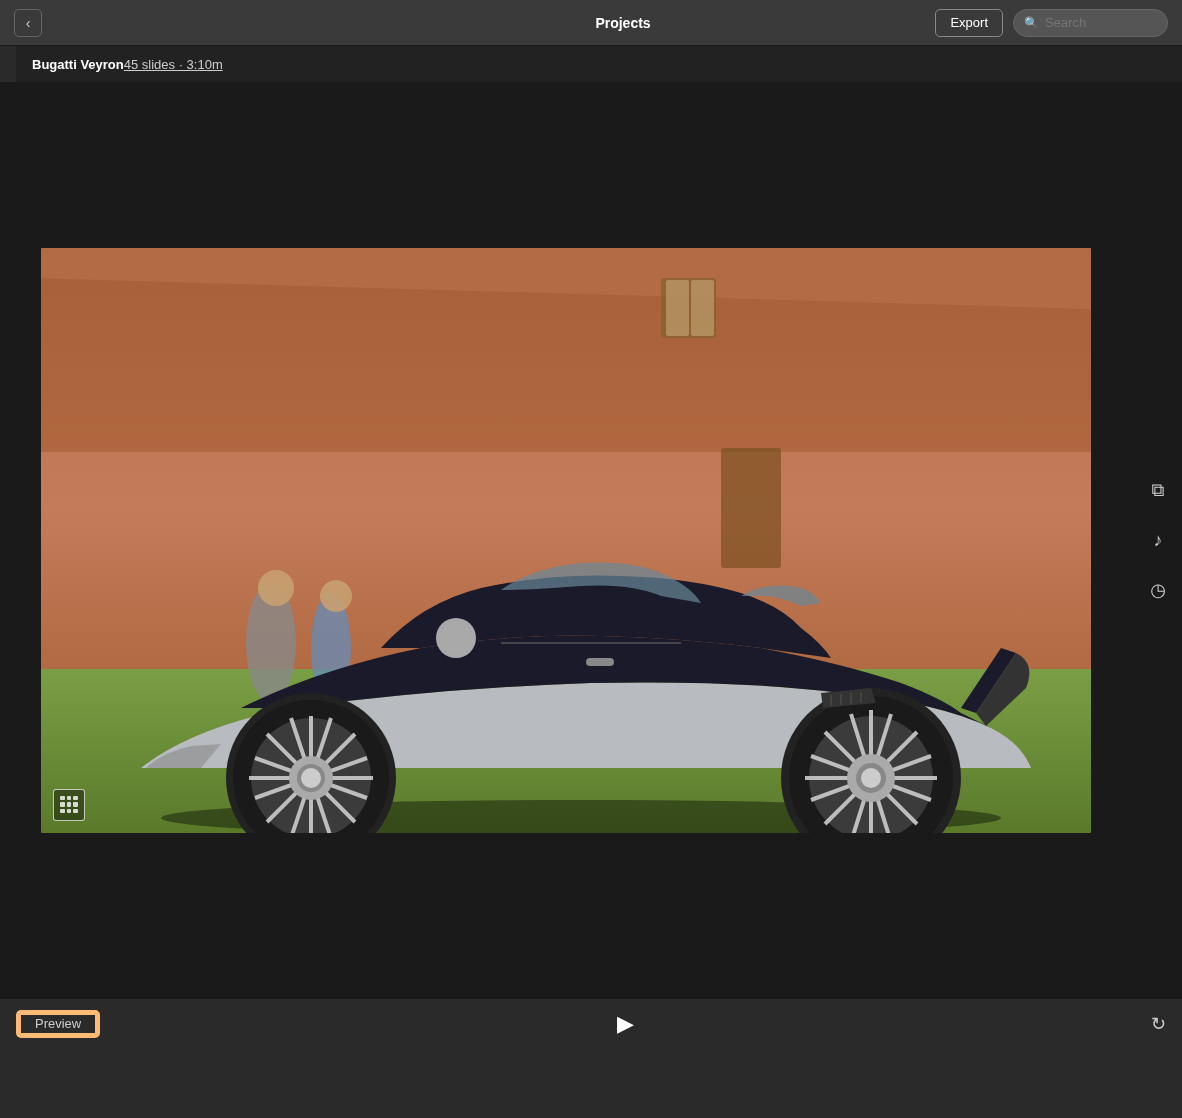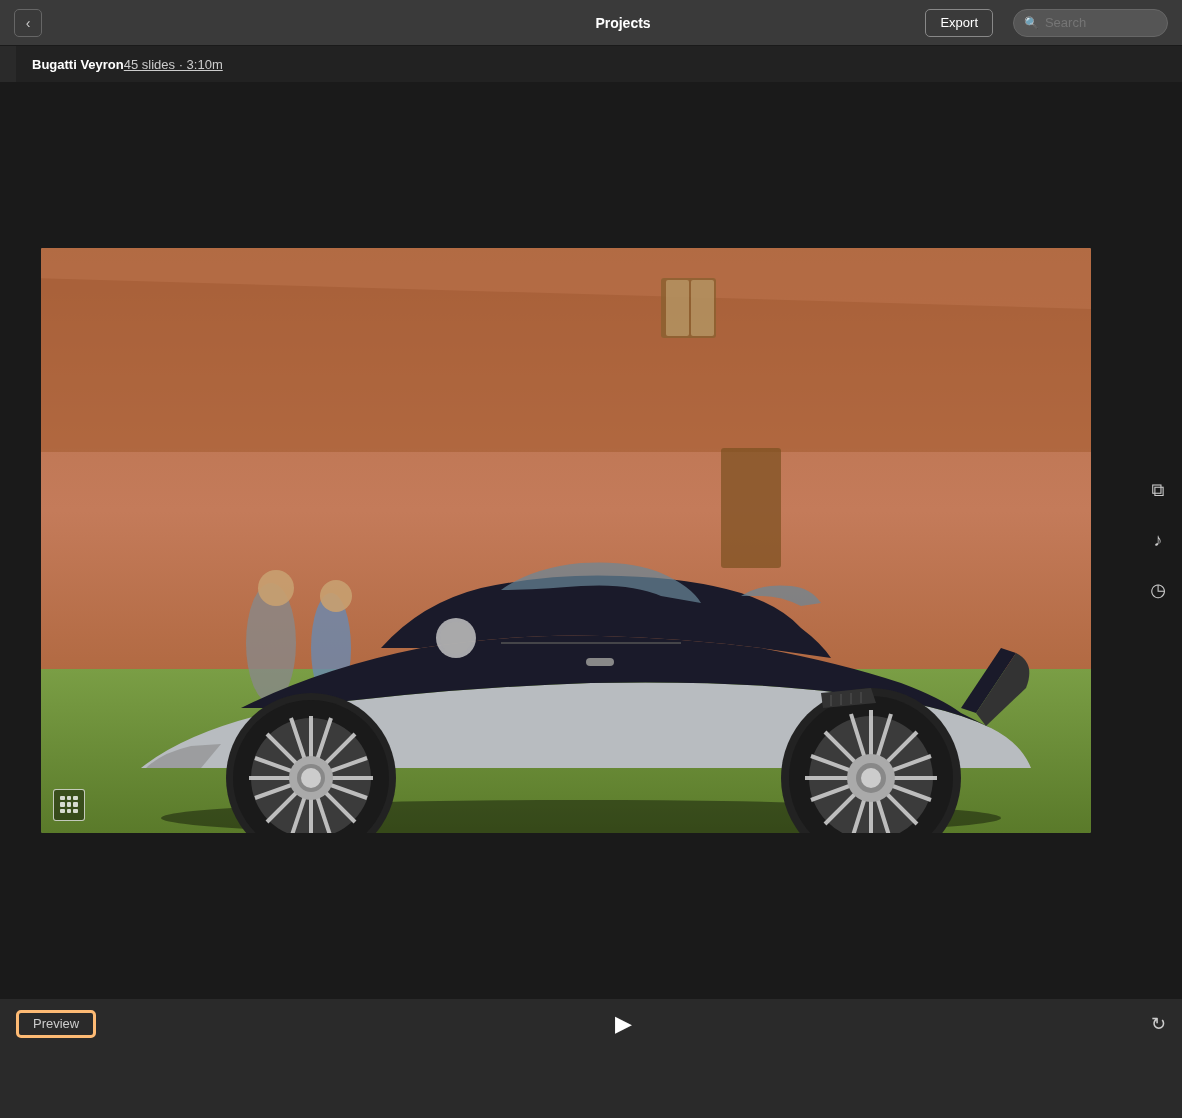--- a/index.html
+++ b/index.html
@@ -46,21 +46,21 @@
       font-weight: 600;
       color: #fff;
       position: absolute;
       left: 50%;
       transform: translateX(-50%);
       margin-left: 32px;
     }
     .top-bar-right {
       display: flex;
       align-items: flex-start;
-      gap: 20px;
+      gap: 10px;
     }
     .export-btn {
       height: 28px;
       padding: 0 14px;
       border: 1px solid #888;
       border-radius: 5px;
       background: transparent;
       color: #fff;
       font-size: 13px;
       cursor: pointer;
@@ -222,21 +222,21 @@
       background: #2a2a2a;
       display: flex;
       align-items: center;
       justify-content: space-between;
       padding: 0 16px;
       border-top: 1px solid #1a1a1a;
     }
     .preview-label {
       height: 28px;
       padding: 0 14px;
-      border: 3px solid #fdba74;
+      border: 5px solid #fdba74;
       border-radius: 5px;
       background: transparent;
       color: #ccc;
       font-size: 13px;
       display: flex;
       align-items: center;
       cursor: pointer;
     }
     .play-btn {
       font-size: 22px;

